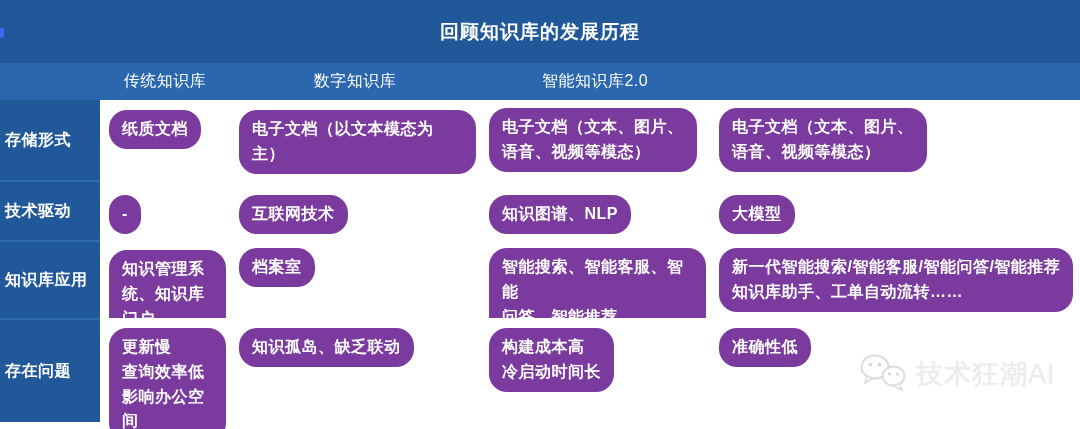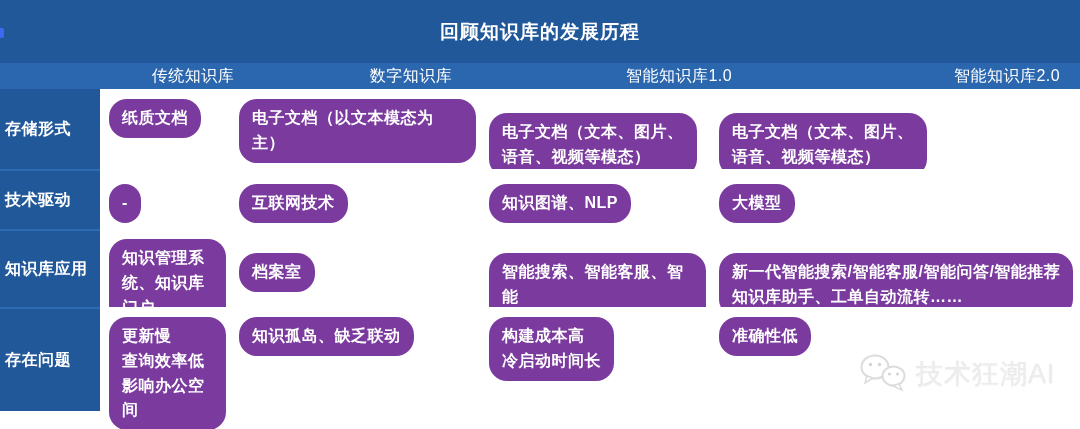--- a/index.html
+++ b/index.html
@@ -33,26 +33,25 @@
     align-items: center;
     justify-content: center;
   }
   .title-bar h1 {
     color: #ffffff;
     font-size: 19px;
     font-weight: bold;
     letter-spacing: 1px;
   }
   .col-header-row {
-    height: 26px;
+    height: 37px;
     background: #2b67ae;
     display: grid;
     grid-template-columns: 100px 130px 250px 230px 370px;
     align-items: center;
-    gap: 28px;
   }
   .col-header {
     color: #ffffff;
     font-size: 16px;
     text-align: center;
     letter-spacing: 0.5px;
   }
   .grid-body {
     display: grid;
     grid-template-columns: 100px 130px 250px 230px 370px;
@@ -69,21 +68,21 @@
     letter-spacing: 0.5px;
   }
   .label-cell.has-divider { border-top: 2px solid #2e6cb2; text-align: right; }
   .body-cell {
     background: #ffffff;
     padding-left: 9px;
     padding-right: 4px;
   }
   .pt10 { padding-top: 10px; }
   .pt15 { padding-top: 15px; }
-  .pt8  { padding-top: 24px; }
+  .pt8  { padding-top: 8px; }
   .chip {
     display: inline-block;
     background: #7b3a9e;
     color: #ffffff;
     font-size: 16px;
     font-weight: bold;
     line-height: 1.55;
     padding: 7px 13px;
     border-radius: 18px;
     white-space: pre-line;
@@ -115,21 +114,20 @@
   <div class="edge-mark"></div>
 
   <header class="title-bar">
     <h1>回顾知识库的发展历程</h1>
   </header>
 
   <div class="col-header-row">
     <div class="col-header"></div>
     <div class="col-header">传统知识库</div>
     <div class="col-header">数字知识库</div>
-    <div class="col-header">智能知识库1.0</div>
     <div class="col-header">智能知识库2.0</div>
   </div>
 
   <div class="grid-body">
 
     <div class="label-cell">存储形式</div>
     <div class="body-cell pt10">
       <span class="chip">纸质文档</span>
     </div>
     <div class="body-cell pt10">

